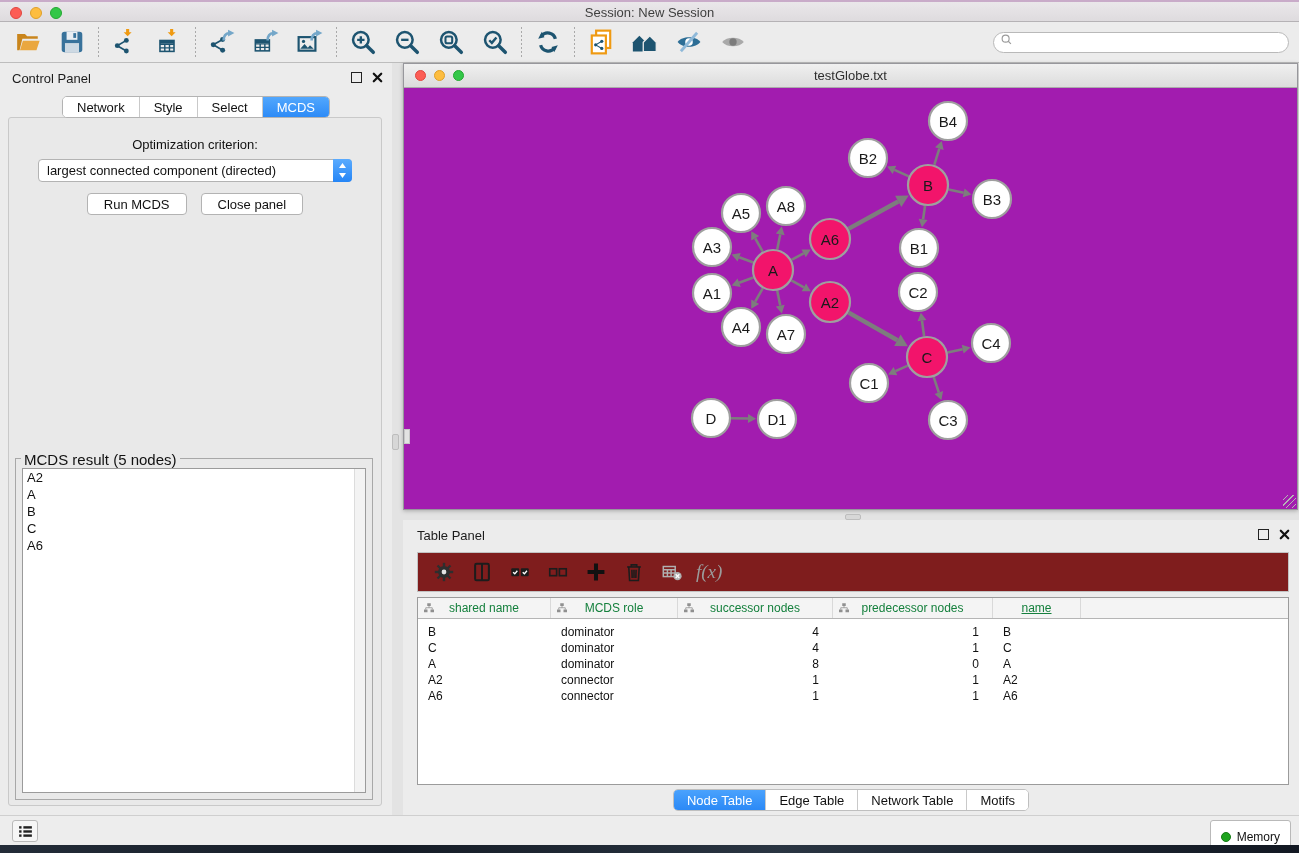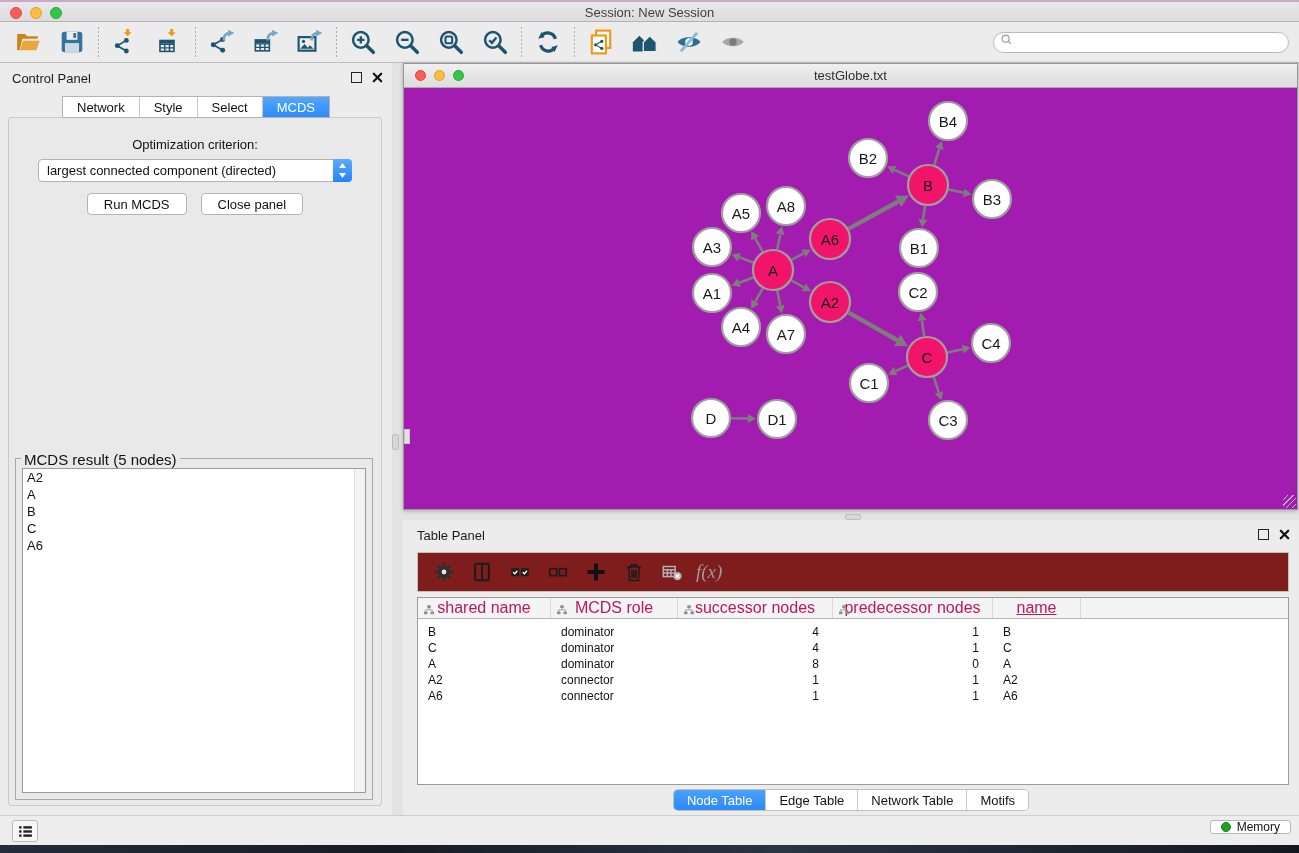--- a/index.html
+++ b/index.html
@@ -39,21 +39,21 @@
   
   .main { position:absolute; left:0; top:63px; width:100%; height:752px; background:#e3e3e3; }
   .grip-v { position:absolute; left:392px; top:371px; width:7px; height:16px; background:#d7d7d7; border:1px solid #bdbdbd; border-radius:2px; }
   .grip-h { position:absolute; left:442px; top:449px; width:16px; height:6px; background:#d7d7d7; border:1px solid #bdbdbd; border-radius:2px; }
   
   .control-panel { position:absolute; left:0; top:0; width:392px; height:752px; background:#ececec; }
   .panel-header { position:relative; height:32px; }
   .panel-header .ptitle { position:absolute; left:12px; top:8px; font-size:13px; color:#1c1c1c; }
   .panel-btns { position:absolute; right:8px; top:8px; display:flex; gap:9px; align-items:center; }
   .float-btn { width:11px; height:11px; border:1.5px solid #222; background:transparent; }
-  .cp-tabs { position:absolute; top:33px; left:50%; transform:translateX(-50%); display:flex; border:1px solid #b3b3b3; border-radius:0; overflow:hidden; background:#fff; height:22px; z-index:3; }
+  .cp-tabs { position:absolute; top:33px; left:50%; transform:translateX(-50%); display:flex; border:1px solid #b3b3b3; border-radius:5px; overflow:hidden; background:#fff; height:22px; z-index:3; }
   .cp-tab { padding:0 14px; font-size:13px; color:#111; display:flex; align-items:center; border-right:1px solid #c9c9c9; background:#fff; cursor:default; }
   .cp-tab:last-child { border-right:none; }
   .cp-tab.sel { background:linear-gradient(#52a7fd,#2d8bf7); color:#fff; }
   .cp-body { position:absolute; left:8px; right:10px; top:54px; bottom:9px; background:#e9e9e9; border:1px solid #c9c9c9; border-radius:3px; }
   .opt-label { margin-top:19px; text-align:center; font-size:13px; color:#111; }
   .dropdown { position:relative; margin:7px auto 0; width:314px; height:23px; background:#fff; border:1px solid #b3b3b3; border-radius:4px; display:flex; align-items:center; }
   .dropdown .dval { font-size:13px; color:#111; padding-left:8px; flex:1; white-space:nowrap; overflow:hidden; }
   .dropdown .stepper { width:19px; height:23px; margin-right:-1px; border-radius:0 4px 4px 0; background:linear-gradient(#5aabfe,#2585f6); display:flex; align-items:center; justify-content:center; }
   .btn-row { margin-top:11px; display:flex; justify-content:center; gap:14px; }
   .mac-btn { height:22px; padding:0 16px; background:#fff; border:1px solid #b3b3b3; border-radius:4px; font-size:13px; color:#111; display:flex; align-items:center; }
@@ -71,36 +71,36 @@
   .resize-grip { position:absolute; right:1px; bottom:1px; width:13px; height:13px;
     background:repeating-linear-gradient(135deg, transparent 0 3px, #b5b5b5 3px 4px); }
   .canvas-grip { position:absolute; left:0px; top:341px; width:6px; height:15px; background:#e2e2e2; border:1px solid #c6c6c6; }
   
   .table-panel { position:absolute; left:403px; top:457px; width:896px; height:295px; background:#ececec; }
   .tp-toolbar { position:absolute; left:14px; right:10px; top:32px; height:40px; background:#7f1d1d; border:1px solid #c2c2c2; display:flex; align-items:center; padding-left:10px; gap:6px; }
   .tp-tool { width:32px; height:32px; display:flex; align-items:center; justify-content:center; }
   .fx { font-family:"Liberation Serif", serif; font-style:italic; font-size:19px; color:#9b9b9b; padding-left:2px; }
   .tp-table { position:absolute; left:14px; right:10px; top:77px; height:188px; background:#fff; border:1px solid #9b9b9b; overflow:hidden; }
   .thead { display:flex; height:21px; background:#f4f4f4; border-bottom:1px solid #b5b5b5; }
-  .th { position:relative; display:flex; align-items:center; justify-content:center; font-size:16px; color:#be185d; border-right:1px solid #d9d9d9; }
+  .th { position:relative; display:flex; align-items:center; justify-content:center; font-size:12px; color:#15803d; border-right:1px solid #d9d9d9; }
   .th .colicon { position:absolute; left:5px; top:4px; }
   .trow { display:flex; height:16px; align-items:center; }
   .td { font-size:12px; color:#111; overflow:hidden; white-space:nowrap; }
   .td.l { padding-left:10px; text-align:left; }
   .td.r { padding-right:14px; text-align:right; }
   .tbody { padding-top:5px; }
   .tp-tabs { position:absolute; left:0; right:0; top:269px; display:flex; justify-content:center; }
   .tp-tabgroup { display:flex; border:1px solid #bfbfbf; border-radius:5px; overflow:hidden; background:#fff; height:22px; }
   .tp-tab { padding:0 13px; font-size:13px; color:#111; display:flex; align-items:center; border-right:1px solid #c9c9c9; background:#fff; }
   .tp-tab:last-child { border-right:none; }
   .tp-tab.sel { background:linear-gradient(#4aa2fd,#2b89f6); color:#fff; }
   
   .statusbar { position:absolute; left:0; top:815px; width:100%; height:30px; background:#ededed; border-top:1px solid #cfcfcf; }
   .status-left-btn { position:absolute; left:12px; top:4px; width:26px; height:22px; background:#f6f6f6; border:1px solid #b9b9b9; border-radius:3px; display:flex; align-items:center; justify-content:center; }
-  .memory-btn { position:absolute; right:8px; top:4px; height:14px; padding:0 10px; background:#fff; border:1px solid #b9b9b9; border-radius:3px; display:flex; align-items:center; gap:6px; font-size:12px; color:#111; }
+  .memory-btn { position:absolute; right:8px; top:4px; height:34px; padding:0 10px; background:#fff; border:1px solid #b9b9b9; border-radius:3px; display:flex; align-items:center; gap:6px; font-size:12px; color:#111; }
   .memory-dot { width:10px; height:10px; border-radius:50%; background:#1ea31e; border:1px solid #157c15; }
   .desktop-strip { position:absolute; left:0; top:845px; width:100%; height:8px; background:linear-gradient(90deg,#232c38,#151c26 30%,#2a3542 60%,#121822); }
 </style>
 </head>
 <body>
 
 <div id="app">
 
   <div class="titlebar">
     <div class="lights">

